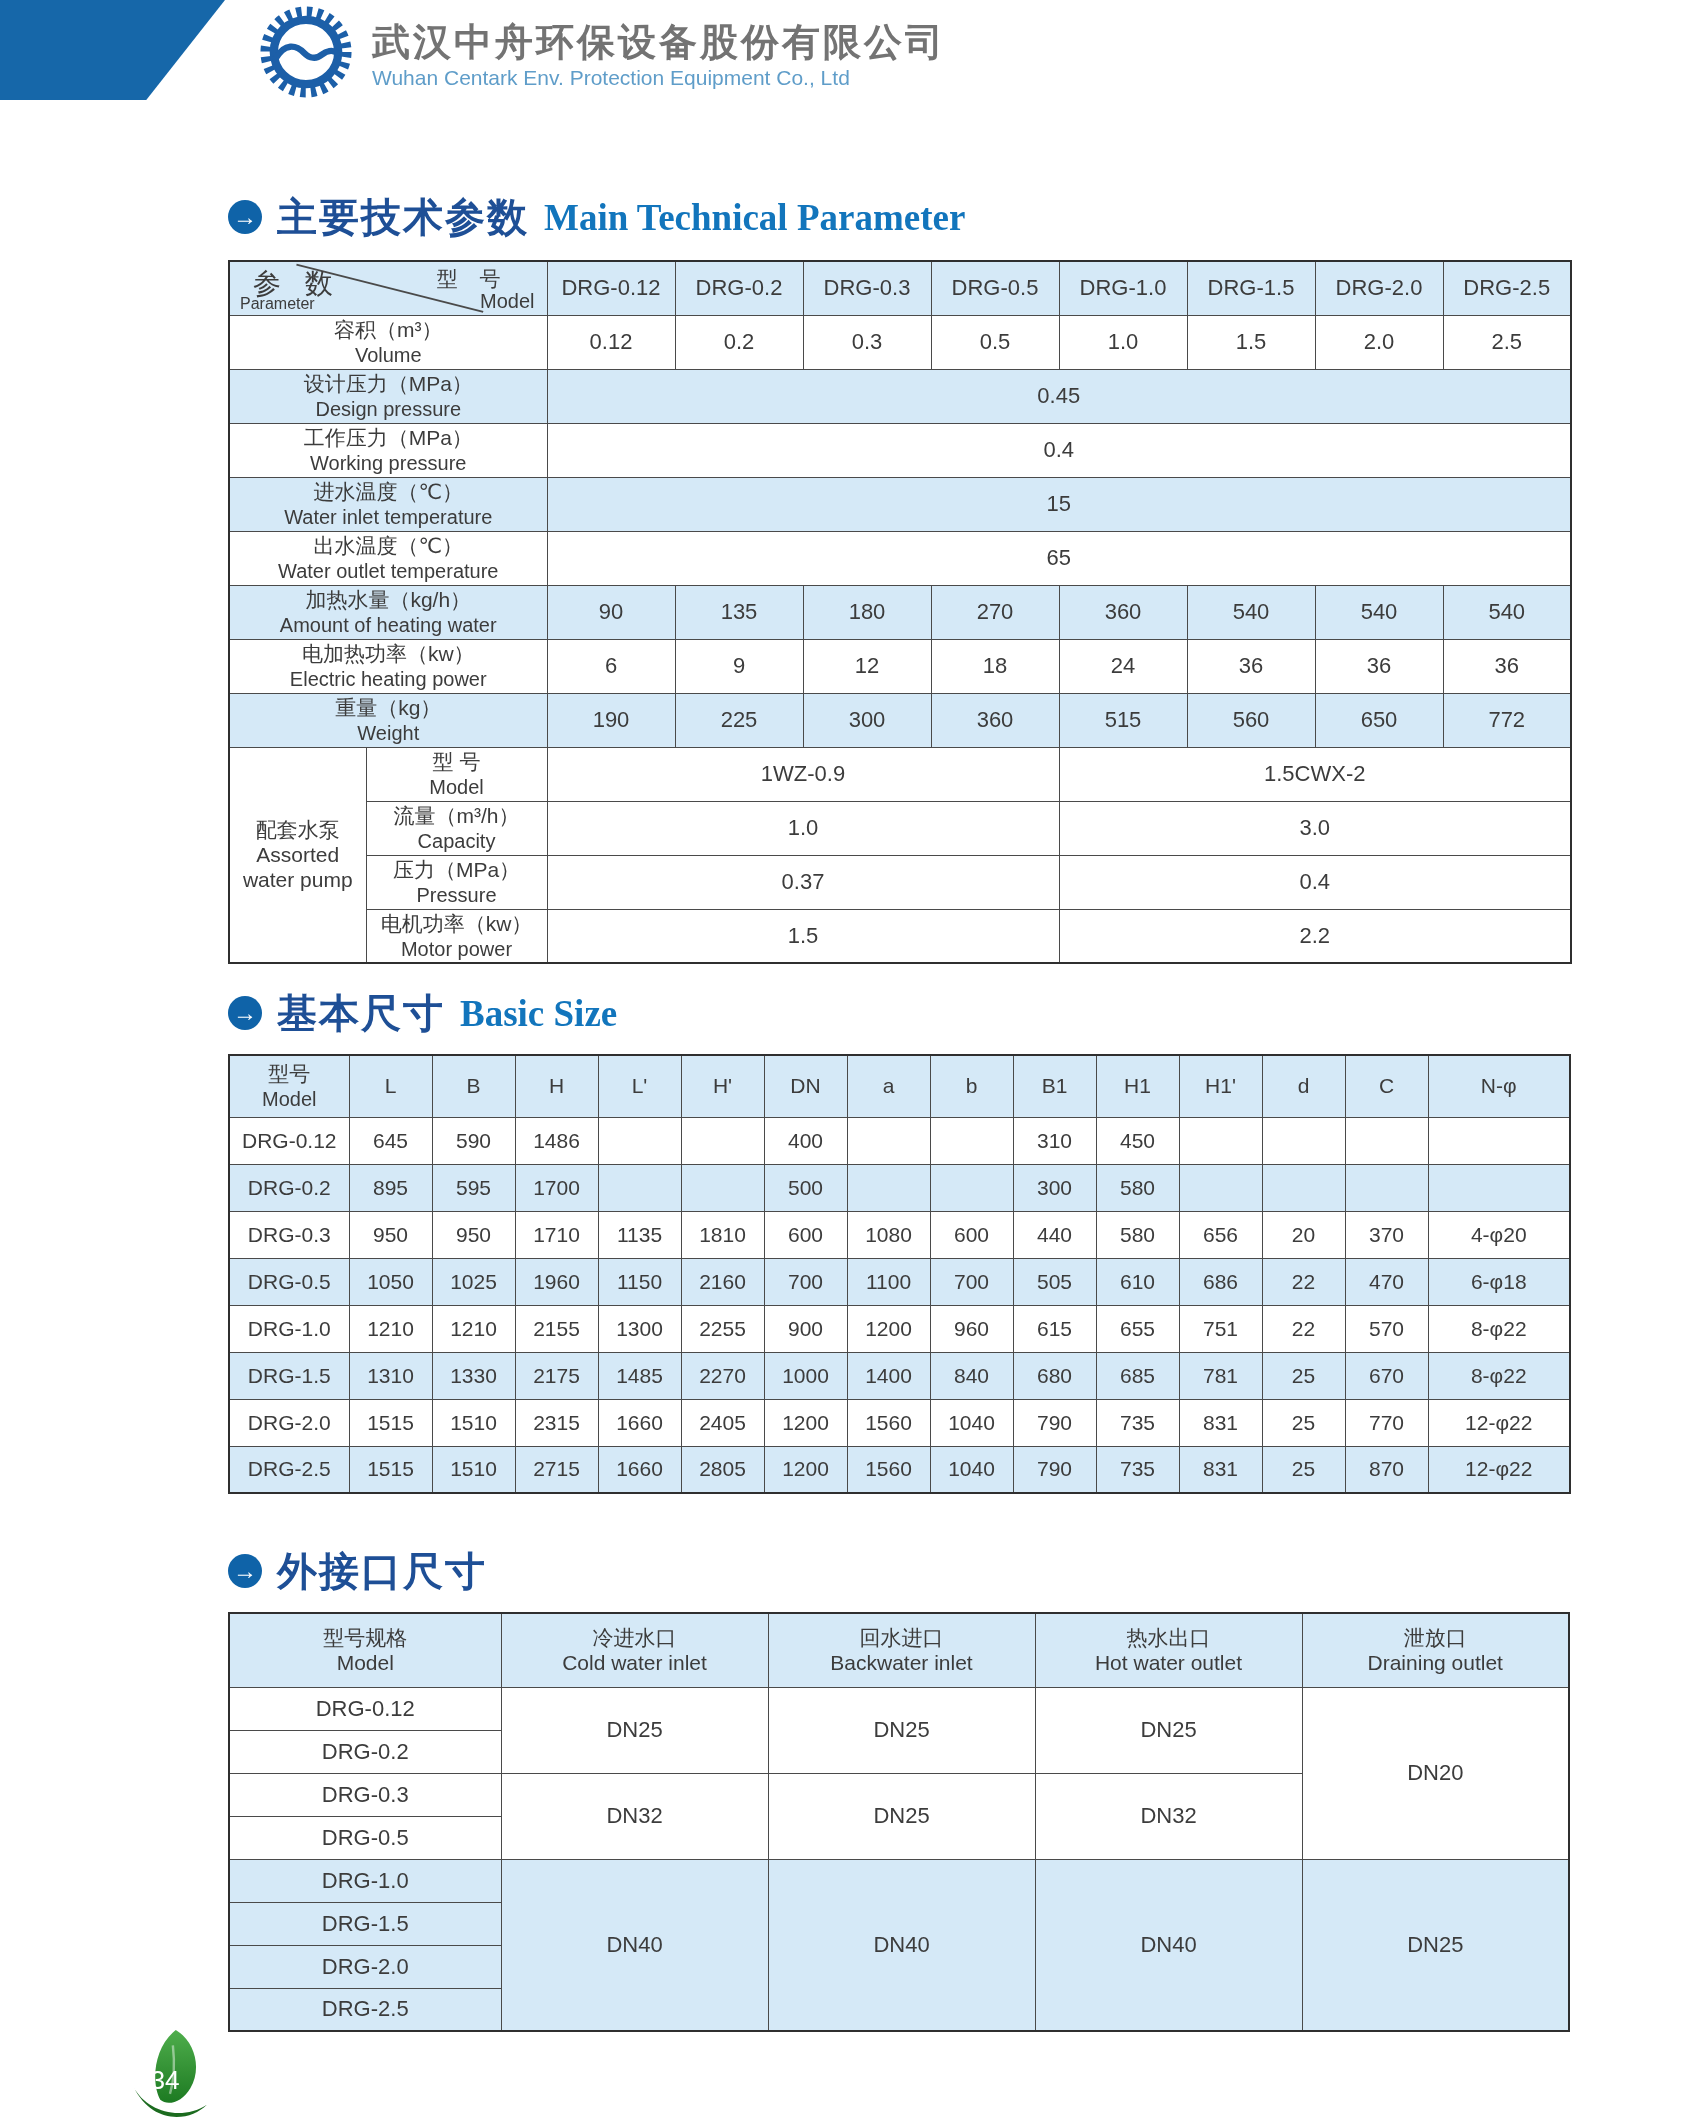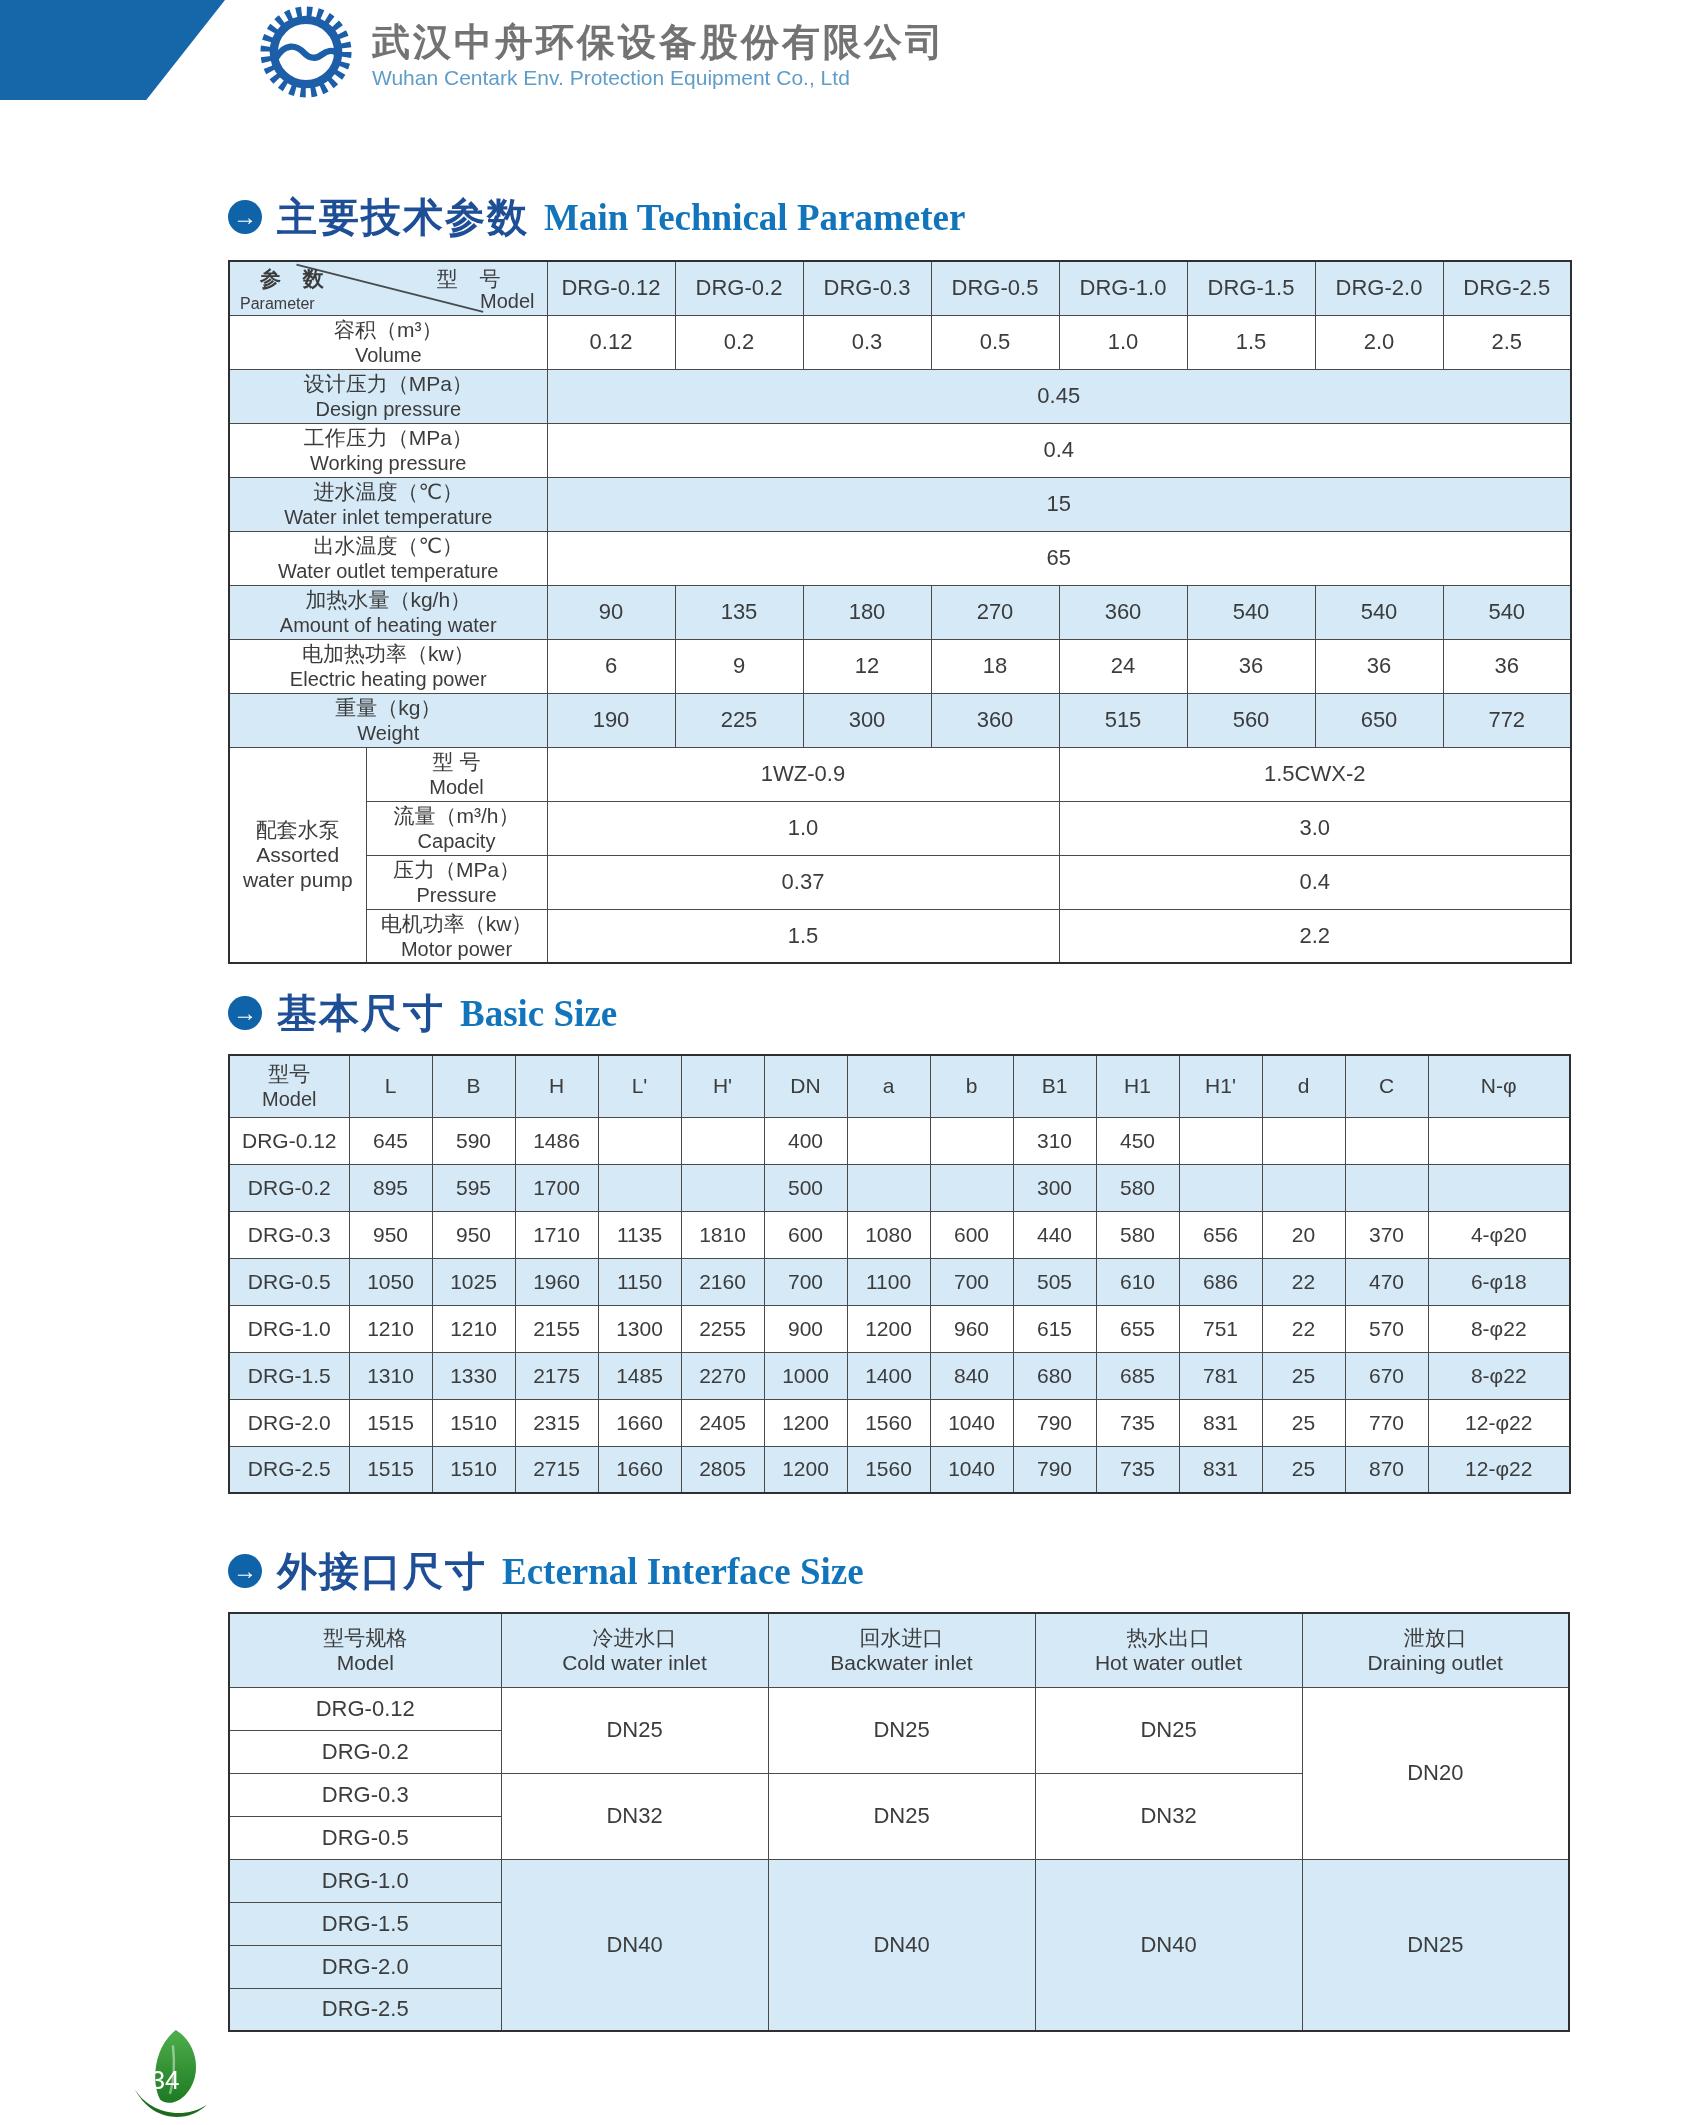--- a/index.html
+++ b/index.html
@@ -40,21 +40,21 @@
   #iface-table { left:228px; top:1612px; width:1340px; }
   #iface-table tr { height:43px; }
   #iface-table tr.head { height:74px;padding-left:40px; }
   #size-table td { font-size:21px; }
   #iface-table td { font-size:22px; }
   #iface-table .lbl-en { font-size:21px; }
 
   
   .corner { position:relative; }
   .corner svg { position:absolute; left:0; top:0; width:100%; height:100%; }
-  .corner .c-t-l { position:absolute; left:30px;  top:3px;    font-size:21px; letter-spacing:8px;font-weight:bold; }
+  .corner .c-t-l { position:absolute; left:23px;  top:3px;    font-size:28px; letter-spacing:8px; }
   .corner .c-b-l { position:absolute; left:10px;  bottom:2px; font-size:16px; }
   .corner .c-t-r { position:absolute; right:38px; top:3px;    font-size:21px; letter-spacing:8px; }
   .corner .c-b-r { position:absolute; right:12px; bottom:2px; font-size:20px; }
 
   .pump-group div { font-size:21px; line-height:25px; }
 
   
   .leaf { position:absolute; left:124px; top:2028px; width:90px; height:97px; }
 </style>
 </head>
@@ -420,21 +420,20 @@
           <td class="val blue">25</td>
           <td class="val blue">870</td>
           <td class="val blue">12-φ22</td>
         </tr>
       </tbody>
   </table>
 
   <div class="section-title" style="top:1548px;">
     <span class="bullet">→</span>
     <span class="title-cn">外接口尺寸</span>
-    <span class="title-en">Ecternal Interface Size</span>
   </div>
 
   <table id="iface-table">
     <colgroup>
       <col style="width:272px">
         <col style="width:267px">
         <col style="width:267px">
         <col style="width:267px">
         <col style="width:267px">
     </colgroup>

